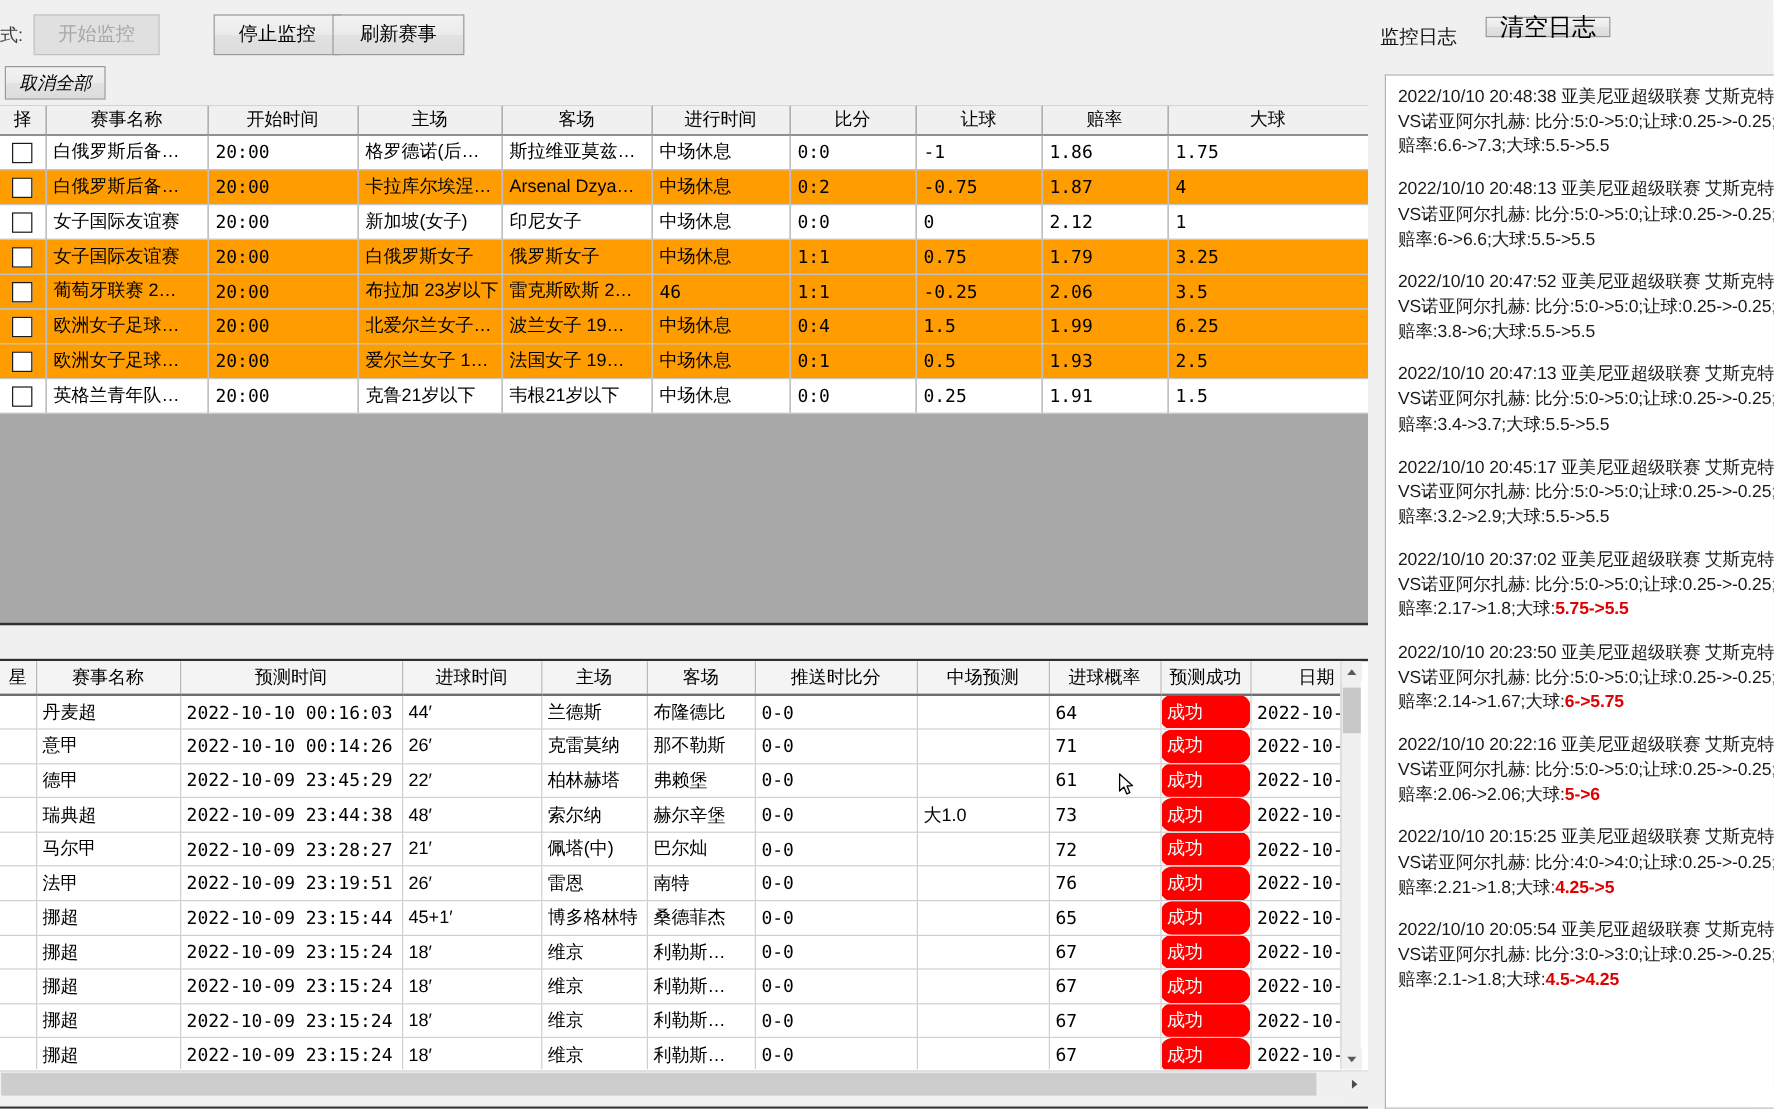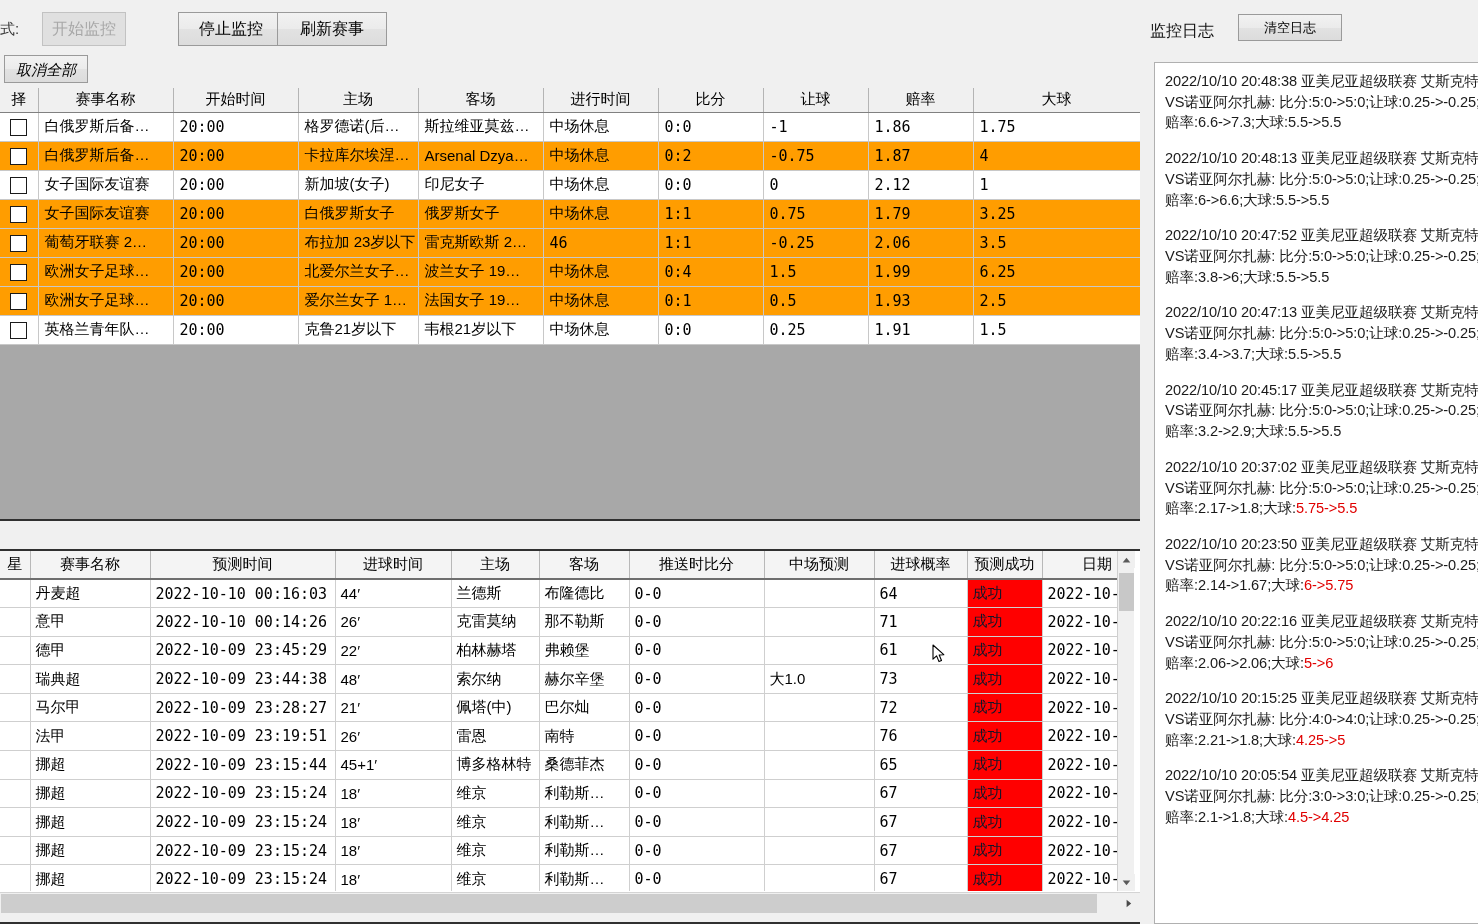--- a/index.html
+++ b/index.html
@@ -45,21 +45,21 @@
     line-height: 1;
     display: flex; align-items: center; justify-content: center;
     cursor: default;
     padding: 0;
   }
   .btn.disabled {
     color: #a8a8a8;
     background: #e0e0e0;
     border-color: #c2c2c2;
   }
-  #btn-start  { left: 42px;  top: 12px; width: 84px; height: 34px; }
+  #btn-start  { left: 28px;  top: 12px; width: 105px; height: 34px; }
   #btn-stop   { left: 154px; top: 12px; width: 106px; height: 34px; margin-left: 24px; }
   #btn-refresh{ left: 277px; top: 12px; width: 110px; height: 34px; }
   #btn-cancel-all { left: 4px; top: 55px; width: 84px; height: 28px; font-size: 15px; font-style: italic; }
   #lbl-mode { left: 0px; top: 20px; font-size: 15px; }
 
   
   #top-table-wrap {
     position: absolute; left: 0; top: 88px;
     width: 1140px; height: 433px;
     background: #a8a8a8;
@@ -150,22 +150,23 @@
     height: 28.6px;
     padding: 0 5px;
     font-size: 15px;
     white-space: nowrap;
     overflow: hidden;
     background: #ffffff;
     vertical-align: middle;
   }
   td.success-cell {
     background: #ff0000 !important;
-    color: #0f172a;
+    color: #ffffff;
     padding-left: 6px;
+    border-radius: 10px;
   }
   
   #vscroll {
     position: absolute; right: 6px; top: 0;
     width: 17px; height: 340px;
     background: #f0f0f0;
     border-left: 1px solid #cfcfcf;
   }
   #vscroll .arrow {
     position: absolute; left: 0; width: 17px; height: 17px;
@@ -211,42 +212,42 @@
     background: #f0f0f0;
     border-radius: 16px;
   }
   #log-label {
     position: absolute; left: 10px; top: 21px;
     font-size: 16px; color: #111;
     white-space: nowrap;
   }
   #btn-clear-log {
     position: absolute; left: 98px; top: 14px;
-    width: 104px; height: 27px;
-    font-size: 13px;
+    width: 104px; height: 17px;
+    font-size: 20px;
   }
   #log-box {
     position: absolute; left: 14px; top: 62px;
     width: 330px; height: 862px;
     background: #ffffff;
     border: 1px solid #b0b0b0;
     border-right: none;
     overflow: hidden;
     padding: 8px 0 0 10px;
   }
   .log-entry {
     font-size: 14.6px;
     line-height: 1.42;
     color: #1a1a1a;
     margin-bottom: 15px;
     white-space: pre-wrap;
     word-break: break-all;
     letter-spacing: -0.1px;
   }
-  .log-entry .hot { color: #e00000; font-weight: normal; }
+  .log-entry .hot { color: #e00000; font-weight: bold; }
 
   
   #cursor {
     position: absolute;
     left: 932px; top: 644px;
     width: 14px; height: 20px;
     pointer-events: none;
     z-index: 50;
   }
 </style>

